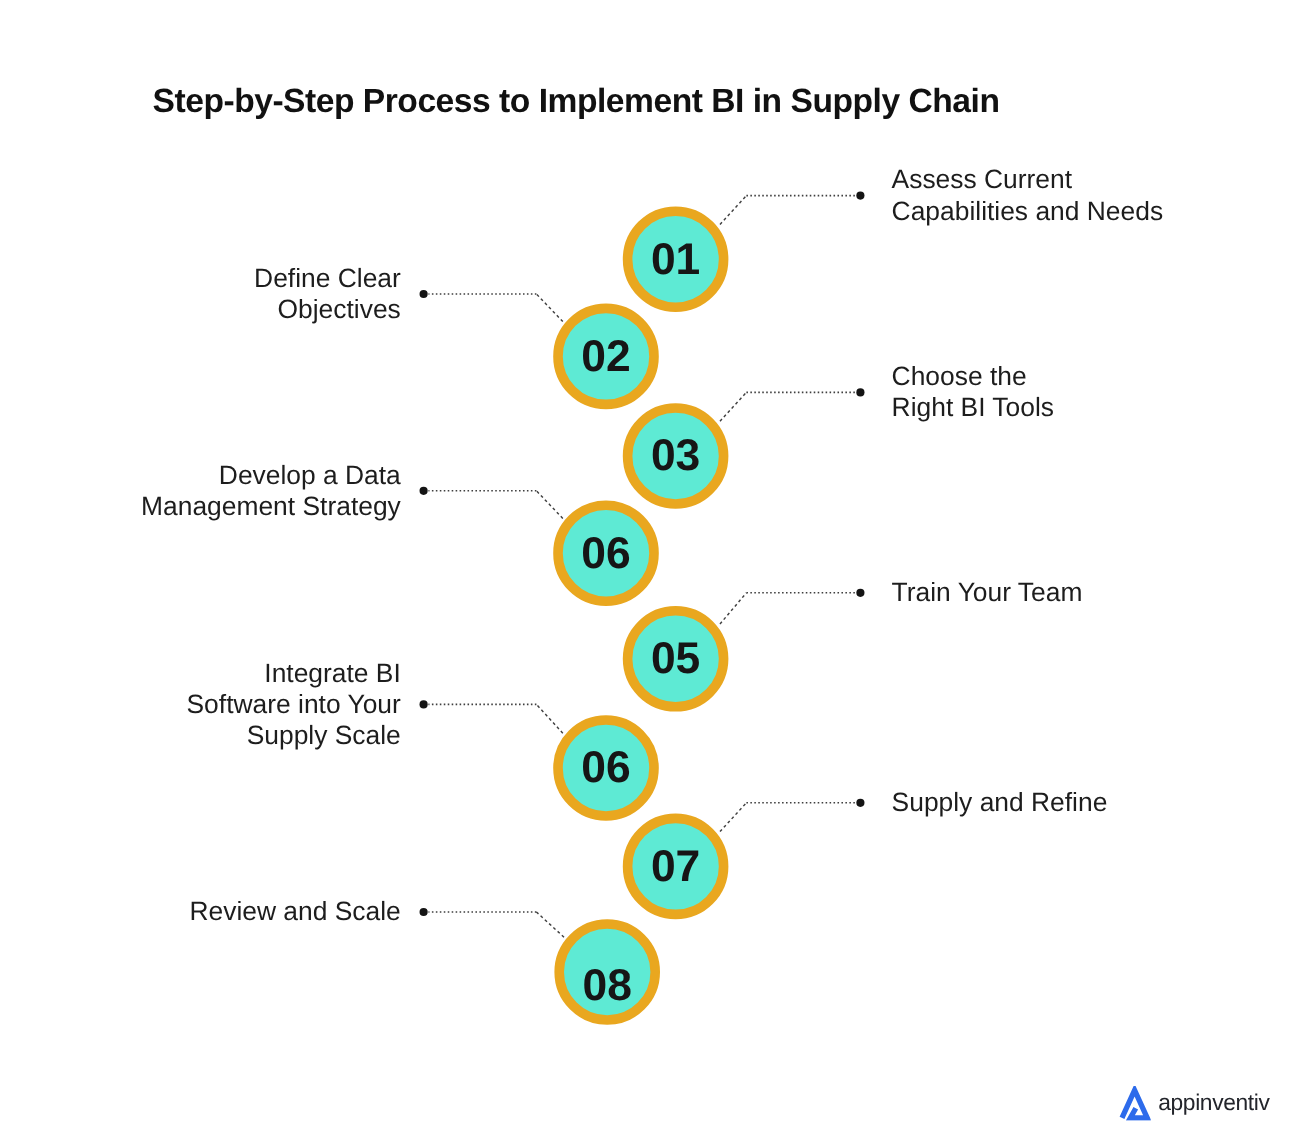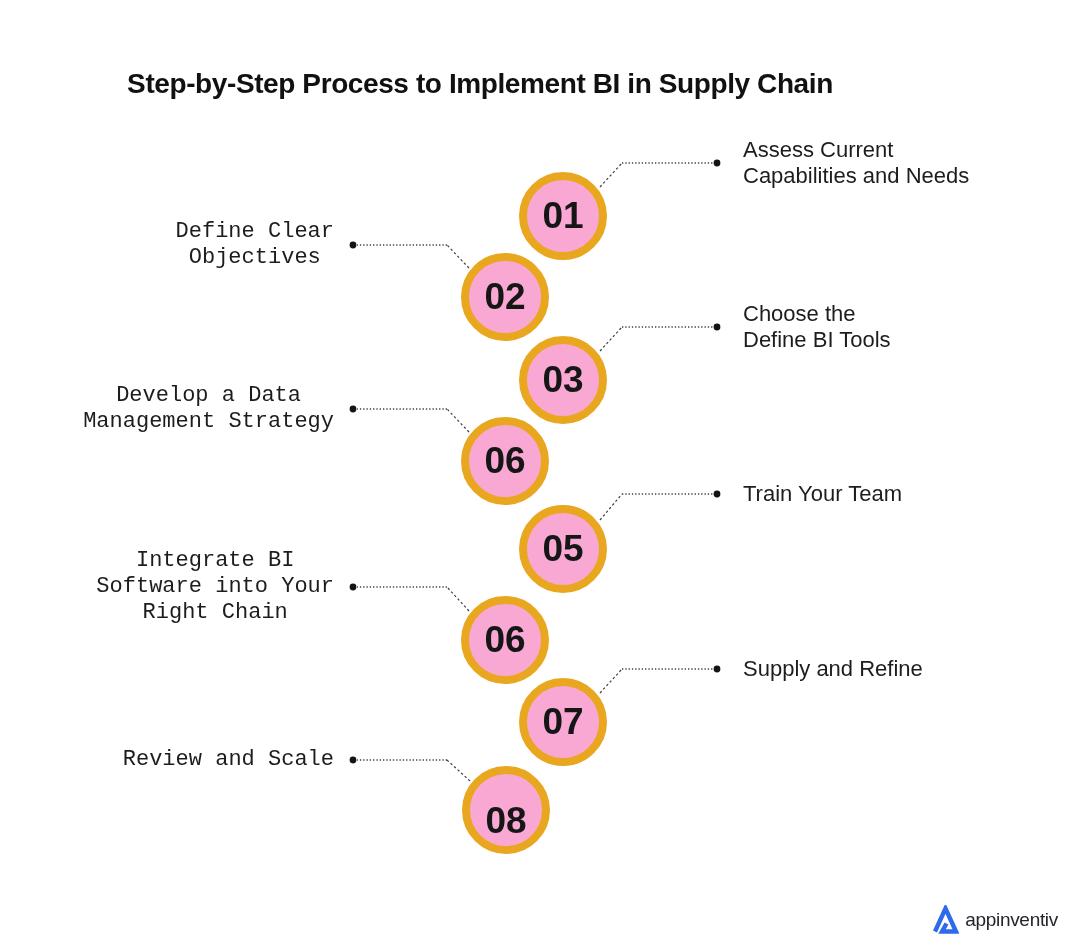--- a/index.html
+++ b/index.html
@@ -8,33 +8,33 @@
     font-family:"Liberation Sans", sans-serif; overflow:hidden;
   }
   .title {
     position:absolute; left:0; top:68px; width:960px; margin:0;
     text-align:center; font-size:28px; font-weight:700; color:#111111;
     letter-spacing:-0.4px;
   }
   #connector-layer { position:absolute; left:0; top:0; }
   .step-circle {
     position:absolute; width:72px; height:72px; border-radius:50%;
-    background:#f9a8d4; display:flex; align-items:center; justify-content:center;
+    background:#5eead4; display:flex; align-items:center; justify-content:center;
     box-sizing:content-box;
   }
   .step-number {
     font-size:37px; font-weight:700; color:#161616; letter-spacing:0px;
   }
   .step-label {
     position:absolute; transform:translateY(-50%);
     font-size:22px; line-height:26px; color:#1d1d1d;
     white-space:pre-line;
   }
   .step-label.right { text-align:left; }
-  .step-label.left  { text-align:center;font-family:Liberation Mono, monospace; }
+  .step-label.left  { text-align:right; }
   .logo {
     position:absolute; right:22px; bottom:18px;
     display:flex; align-items:center; gap:6px;
   }
   .logo-text {
     font-size:19px; font-weight:400; color:#23252B; letter-spacing:-0.3px;
   }
 </style>
 </head>
 <body>
@@ -77,36 +77,36 @@
 Capabilities and Needs</div>
       <div class="step-circle" style="left: 461px; top: 253px; border: 8px solid rgb(233, 167, 31);">
         <span class="step-number" style="color: rgb(22, 22, 22);">02</span>
       </div>
       <div class="step-label left" style="top: 245px; color: rgb(29, 29, 29); right: 746px;">Define Clear
 Objectives</div>
       <div class="step-circle" style="left: 519px; top: 336px; border: 8px solid rgb(233, 167, 31);">
         <span class="step-number" style="color: rgb(22, 22, 22);">03</span>
       </div>
       <div class="step-label right" style="top: 327px; color: rgb(29, 29, 29); left: 743px;">Choose the
-Define BI Tools</div>
+Right BI Tools</div>
       <div class="step-circle" style="left: 461px; top: 417px; border: 8px solid rgb(233, 167, 31);">
         <span class="step-number" style="color: rgb(22, 22, 22);">06</span>
       </div>
       <div class="step-label left" style="top: 409px; color: rgb(29, 29, 29); right: 746px;">Develop a Data
 Management Strategy</div>
       <div class="step-circle" style="left: 519px; top: 505px; border: 8px solid rgb(233, 167, 31);">
         <span class="step-number" style="color: rgb(22, 22, 22);">05</span>
       </div>
       <div class="step-label right" style="top: 494px; color: rgb(29, 29, 29); left: 743px;">Train Your Team</div>
       <div class="step-circle" style="left: 461px; top: 596px; border: 8px solid rgb(233, 167, 31);">
         <span class="step-number" style="color: rgb(22, 22, 22);">06</span>
       </div>
       <div class="step-label left" style="top: 587px; color: rgb(29, 29, 29); right: 746px;">Integrate BI
 Software into Your
-Right Chain</div>
+Supply Scale</div>
       <div class="step-circle" style="left: 519px; top: 678px; border: 8px solid rgb(233, 167, 31);">
         <span class="step-number" style="color: rgb(22, 22, 22);">07</span>
       </div>
       <div class="step-label right" style="top: 669px; color: rgb(29, 29, 29); left: 743px;">Supply and Refine</div>
       <div class="step-circle" style="left: 462px; top: 766px; border: 8px solid rgb(233, 167, 31);">
         <span class="step-number" style="color: rgb(22, 22, 22); margin-top: 22px;">08</span>
       </div>
       <div class="step-label left" style="top: 760px; color: rgb(29, 29, 29); right: 746px;">Review and Scale</div>
     </div>
 

